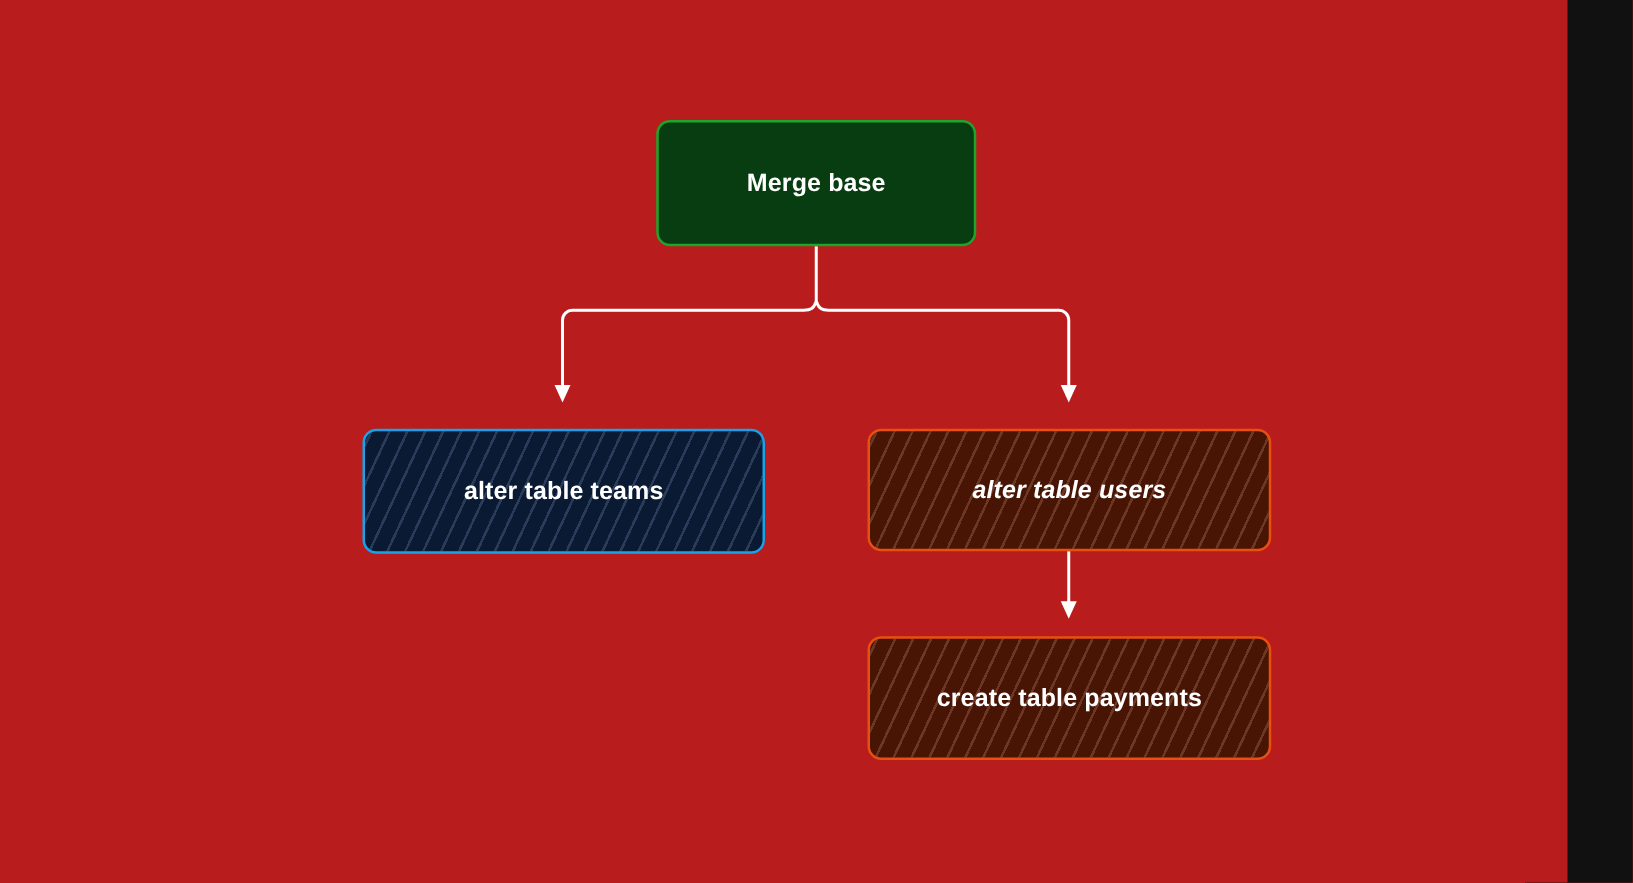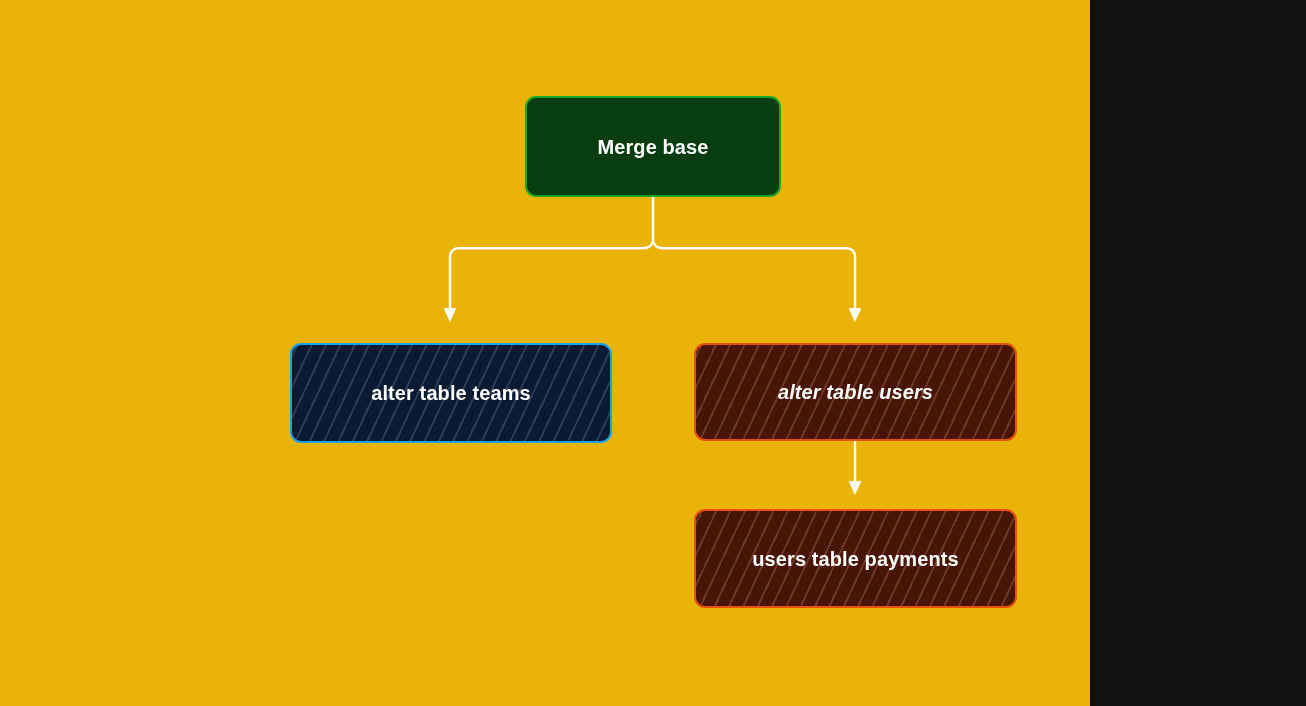--- a/index.html
+++ b/index.html
@@ -8,23 +8,23 @@
     background: #111111;
   }
   body {
     width: 1306px;
     height: 706px;
     overflow: hidden;
     font-family: "Liberation Sans", sans-serif;
   }
   #canvas {
     position: relative;
-    width: 1090px;
+    width: 1254px;
     height: 706px;
-    background: #eab308;
+    background: #b91c1c;
   }
   #edges {
     position: absolute;
     left: 0;
     top: 0;
     width: 1306px;
     height: 706px;
     pointer-events: none;
   }
   .node {
@@ -126,16 +126,16 @@
 
   <div class="node node-blue">
     <span class="node-label">alter table teams</span>
   </div>
 
   <div class="node node-red node-red-1">
     <span class="node-label">alter table users</span>
   </div>
 
   <div class="node node-red node-red-2">
-    <span class="node-label">users table payments</span>
+    <span class="node-label">create table payments</span>
   </div>
 
 </div>
 
 </body></html>

